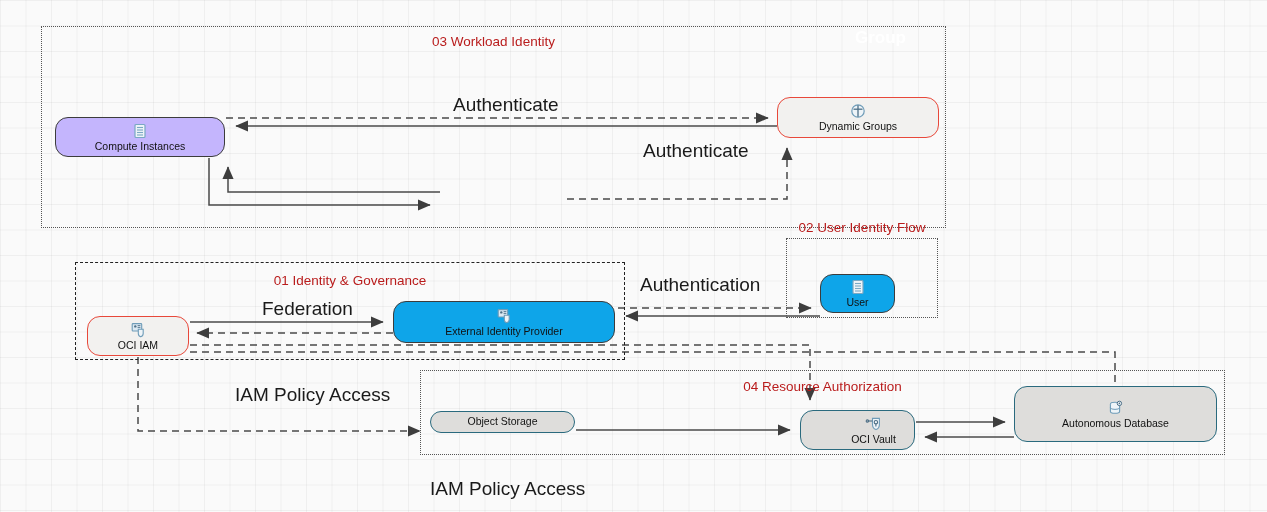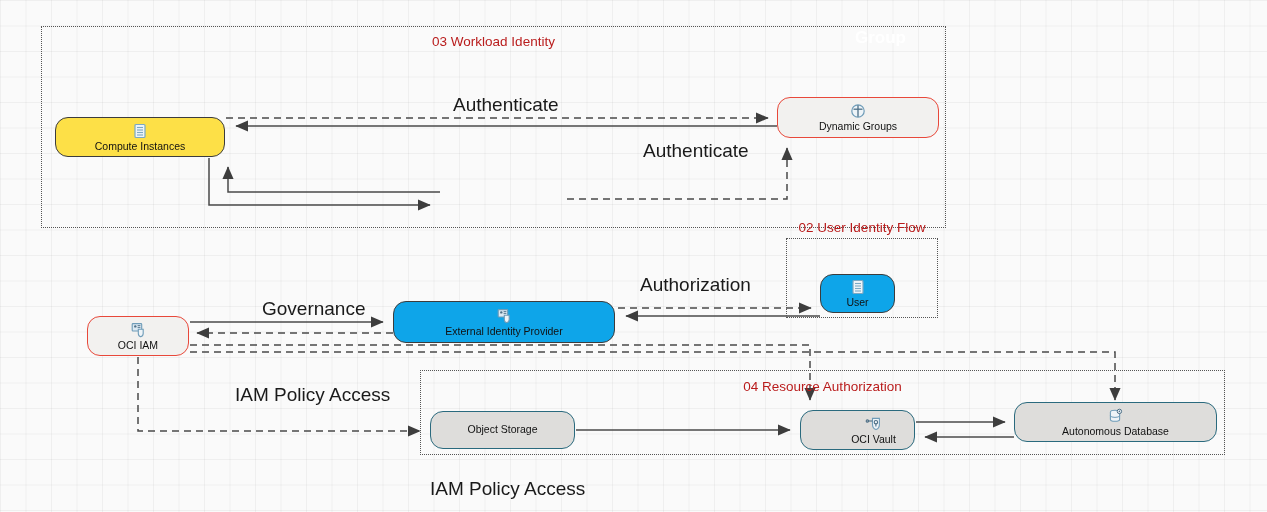--- a/index.html
+++ b/index.html
@@ -32,21 +32,21 @@
     border-radius:13px;
     display:flex;flex-direction:column;
     align-items:center;justify-content:center;
     font-size:10.5px;color:#111;
     text-align:center;line-height:1.1;
     z-index:5;
   }
   .node .ico{width:18px;height:18px;display:block;margin-bottom:1px;}
   .node .lbl{display:block;padding:0 4px;}
 
-  .n-grey{background:#fde047;border:1.6px solid #3c3c3c;}
+  .n-grey{background:#c4b5fd;border:1.6px solid #3c3c3c;}
   .n-red{background:#f2f1ef;border:1.6px solid #e8483a;}
   .n-orange{background:#0ea5e9;border:1.6px solid #3c3c3c;}
   .n-teal{background:#dedddb;border:1.6px solid #2a6a7e;}
 
   
   .elabel{
     position:absolute;font-size:19px;color:#1a1a1a;
     white-space:nowrap;z-index:6;
   }
   .watermark{
@@ -99,20 +99,23 @@
   </svg>
 
   <div class="group dotted" style="left:41px;top:26px;width:905px;height:202px;">
     <div class="group-title" style="top:7px;">03 Workload Identity</div>
   </div>
 
   <div class="group dotted" style="left:786px;top:238px;width:152px;height:80px;">
     <div class="group-title" style="top:-19px;">02 User Identity Flow</div>
   </div>
 
+  <div class="group dashed" style="left:75px;top:262px;width:550px;height:98px;">
+    <div class="group-title" style="top:10px;">01 Identity &amp; Governance</div>
+  </div>
 
   <div class="group dotted" style="left:420px;top:370px;width:805px;height:85px;">
     <div class="group-title" style="top:8px;">04 Resource Authorization</div>
   </div>
 
   <div class="watermark" style="left:855px;top:28px;">Group</div>
 
   <div class="node n-grey" style="left:55px;top:117px;width:170px;height:40px;">
     <span class="ico">
       <svg viewBox="0 0 18 18">
@@ -170,50 +173,50 @@
           <rect x="4" y="2.5" width="10" height="13" rx="1" fill="#eef4f8" stroke="#7aa8c4" stroke-width="1.2"></rect>
           <line x1="6" y1="5.5" x2="12" y2="5.5" stroke="#7aa8c4" stroke-width="1.1"></line>
           <line x1="6" y1="8" x2="12" y2="8" stroke="#7aa8c4" stroke-width="1.1"></line>
           <line x1="6" y1="10.5" x2="12" y2="10.5" stroke="#7aa8c4" stroke-width="1.1"></line>
           <line x1="6" y1="13" x2="12" y2="13" stroke="#7aa8c4" stroke-width="1.1"></line>
         </svg>
     </span>
     <span class="lbl">User</span>
   </div>
 
-  <div class="node n-teal" style="left:430px;top:411px;width:145px;height:38px;text-align:center;">
+  <div class="node n-teal" style="left:430px;top:411px;width:145px;height:22px;text-align:center;">
     <span class="lbl">Object Storage</span>
   </div>
 
   <div class="node n-teal" style="left:800px;top:410px;width:115px;height:40px;padding-left:32px;">
     <span class="ico">
       <svg viewBox="0 0 18 18">
           <path d="M7.5,3.4 L14.4,3.4 L14.4,9.4 Q14.4,13.2 11,14.6 Q7.5,13.2 7.5,9.4 z" fill="#eef4f8" stroke="#6f9cb8" stroke-width="1.1"></path>
           <circle cx="10.9" cy="7.2" r="1.7" fill="none" stroke="#4d6f86" stroke-width="1.1"></circle>
           <line x1="10.9" y1="8.9" x2="10.9" y2="11.6" stroke="#4d6f86" stroke-width="1.1"></line>
           <line x1="2.2" y1="6" x2="7.4" y2="6" stroke="#4d6f86" stroke-width="1.1"></line>
           <circle cx="2.4" cy="6" r="1.2" fill="none" stroke="#4d6f86" stroke-width="1.1"></circle>
         </svg>
     </span>
     <span class="lbl">OCI Vault</span>
   </div>
 
-  <div class="node n-teal" style="left:1014px;top:402px;width:203px;height:40px;">
+  <div class="node n-teal" style="left:1014px;top:386px;width:203px;height:56px;">
     <span class="ico">
       <svg viewBox="0 0 18 18">
           <ellipse cx="8" cy="5.2" rx="4.6" ry="1.9" fill="#eef4f8" stroke="#6f9cb8" stroke-width="1.1"></ellipse>
           <path d="M3.4,5.2 L3.4,12.4 Q3.4,14.3 8,14.3 Q12.6,14.3 12.6,12.4 L12.6,5.2" fill="#eef4f8" stroke="#6f9cb8" stroke-width="1.1"></path>
           <path d="M3.4,8.6 Q3.4,10.4 8,10.4 Q12.6,10.4 12.6,8.6" fill="none" stroke="#6f9cb8" stroke-width="1"></path>
           <circle cx="12.4" cy="4.4" r="2.2" fill="#eef4f8" stroke="#4d6f86" stroke-width="1"></circle>
           <circle cx="12.4" cy="4.4" r="0.8" fill="#4d6f86"></circle>
         </svg>
     </span>
     <span class="lbl">Autonomous Database</span>
   </div>
 
   <div class="elabel" style="left:453px;top:94px;">Authenticate</div>
   <div class="elabel" style="left:643px;top:140px;">Authenticate</div>
-  <div class="elabel" style="left:640px;top:274px;">Authorization</div>
-  <div class="elabel" style="left:262px;top:298px;">Governance</div>
+  <div class="elabel" style="left:640px;top:274px;">Authentication</div>
+  <div class="elabel" style="left:262px;top:298px;">Federation</div>
   <div class="elabel" style="left:235px;top:384px;">IAM Policy Access</div>
   <div class="elabel" style="left:430px;top:478px;">IAM Policy Access</div>
 
 </div>
 
 </body></html>

